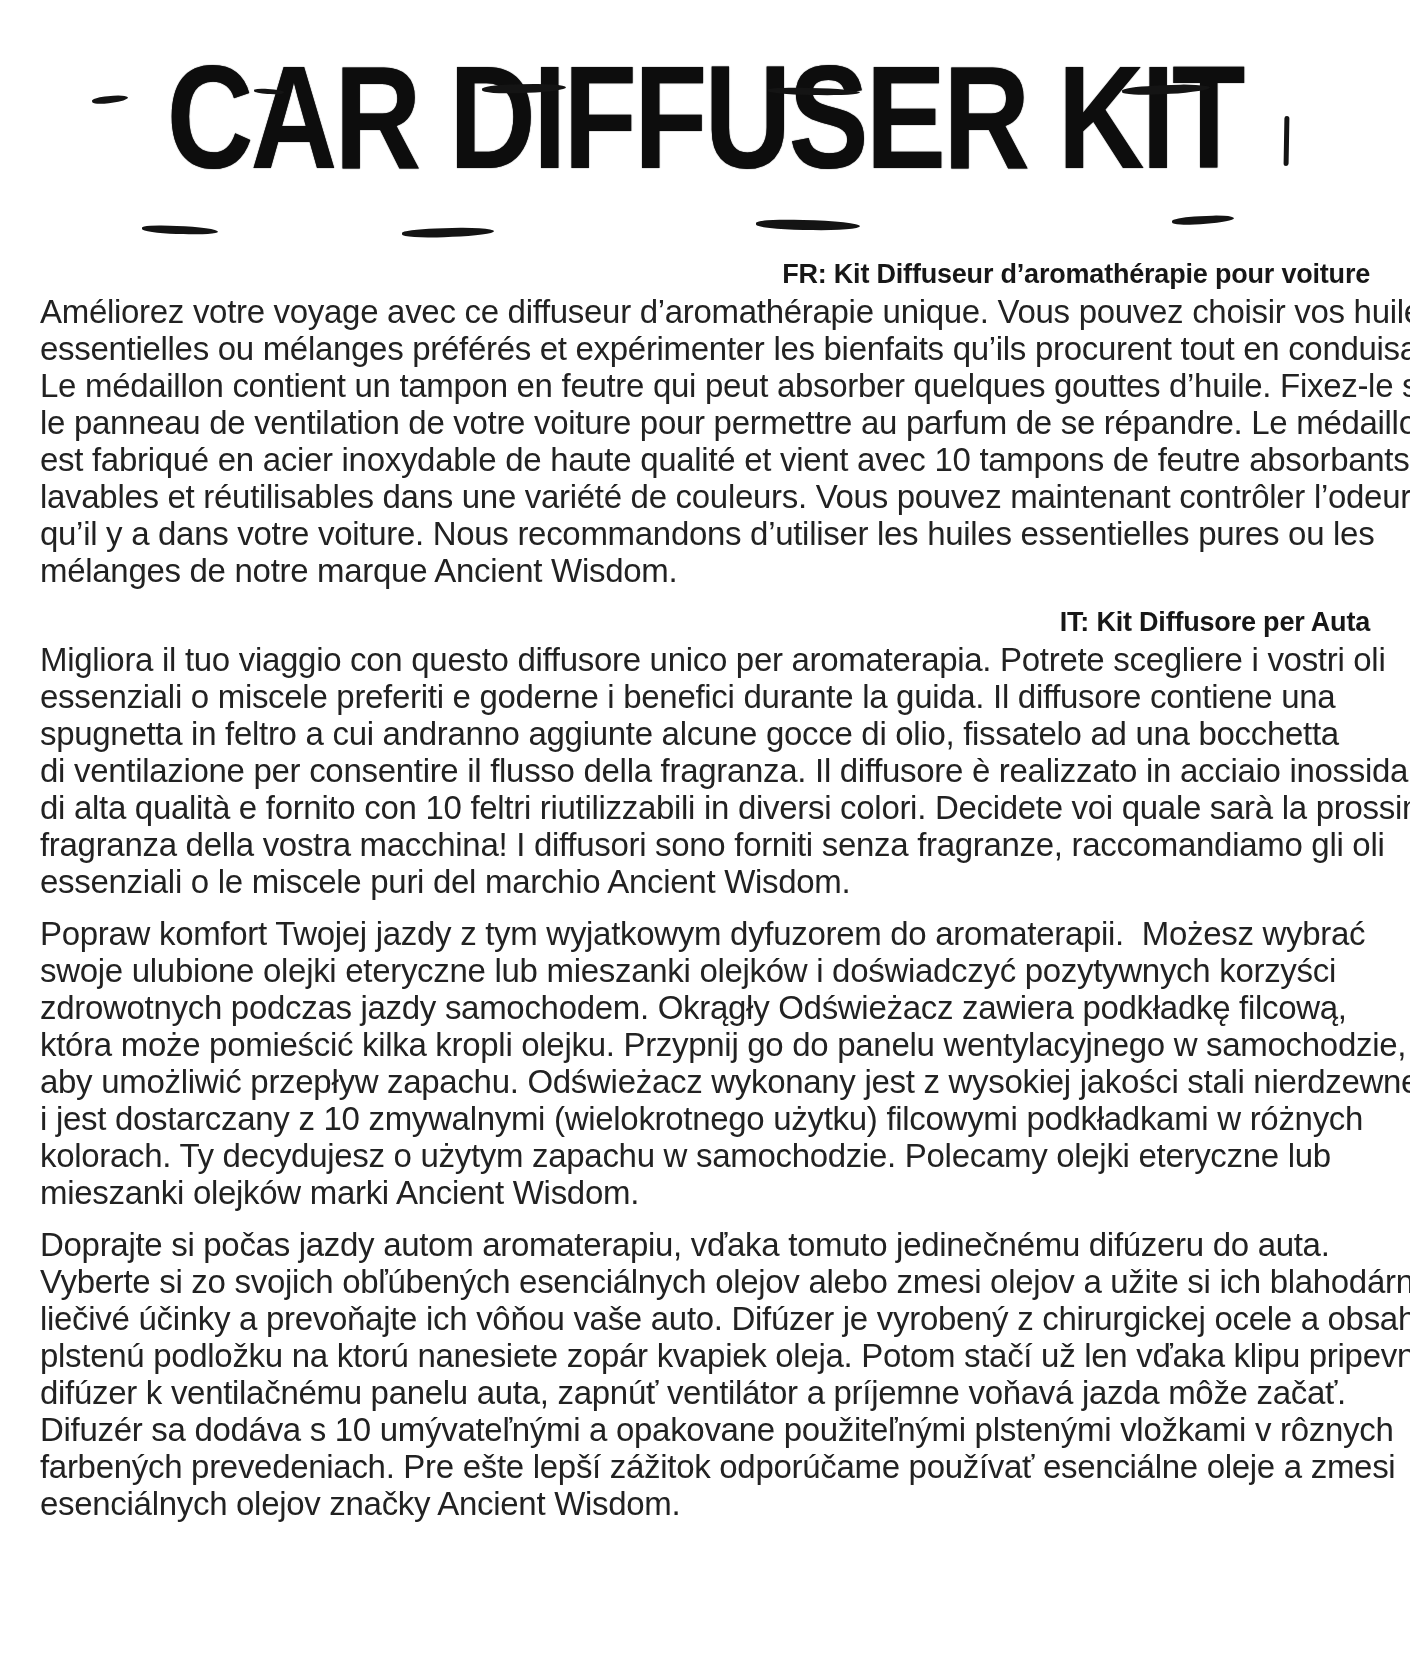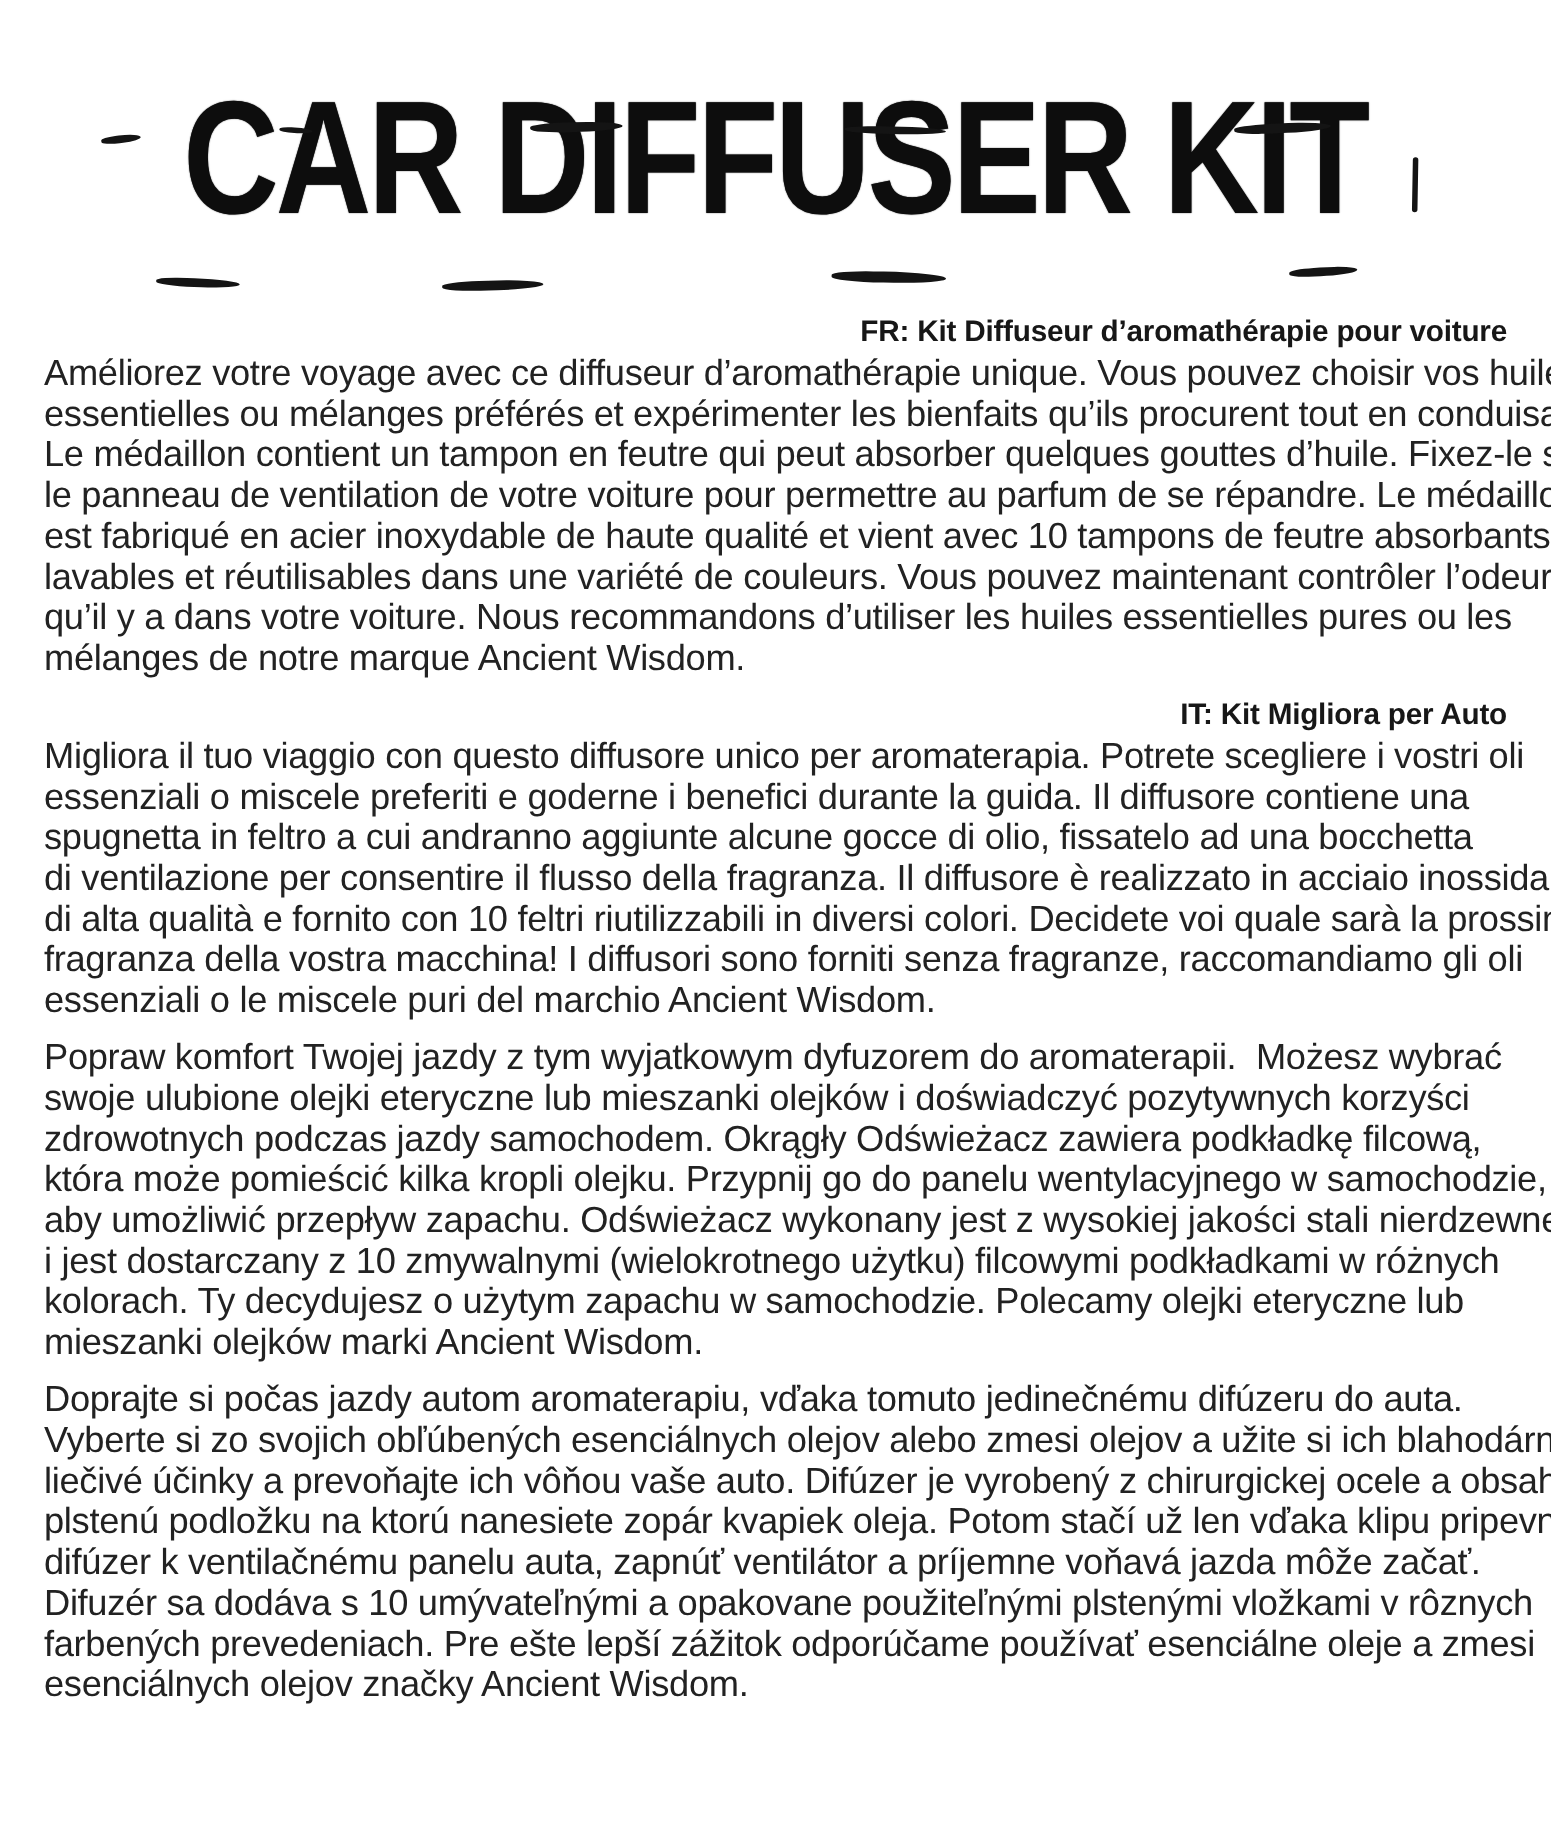--- a/index.html
+++ b/index.html
@@ -11,21 +11,21 @@
     width: 1410px;
     height: 1680px;
     position: relative;
     font-family: "Liberation Sans", sans-serif;
     color: #1e1e1e;
     overflow: hidden;
   }
   
   .title-wrap {
     position: relative;
-    margin-top: 57px;
+    margin-top: 30px;
     height: 180px;
     text-align: center;
   }
   .title-text {
     display: inline-block;
     font-size: 124px;
     font-weight: bold;
     letter-spacing: -3px;
     color: #0d0d0d;
     transform: scale(0.97, 1.18);
@@ -112,21 +112,21 @@
 essentielles ou mélanges préférés et expérimenter les bienfaits qu’ils procurent tout en conduisant.
 Le médaillon contient un tampon en feutre qui peut absorber quelques gouttes d’huile. Fixez-le sur
 le panneau de ventilation de votre voiture pour permettre au parfum de se répandre. Le médaillon
 est fabriqué en acier inoxydable de haute qualité et vient avec 10 tampons de feutre absorbants
 lavables et réutilisables dans une variété de couleurs. Vous pouvez maintenant contrôler l’odeur
 qu’il y a dans votre voiture. Nous recommandons d’utiliser les huiles essentielles pures ou les
 mélanges de notre marque Ancient Wisdom.</p>
   </section>
 
   <section class="lang-section">
-    <h2>IT: Kit Migliora per Auto</h2>
+    <h2>IT: Kit Diffusore per Auta</h2>
     <p>Migliora il tuo viaggio con questo diffusore unico per aromaterapia. Potrete scegliere i vostri oli
 essenziali o miscele preferiti e goderne i benefici durante la guida. Il diffusore contiene una
 spugnetta in feltro a cui andranno aggiunte alcune gocce di olio, fissatelo ad una bocchetta
 di ventilazione per consentire il flusso della fragranza. Il diffusore è realizzato in acciaio inossidabile
 di alta qualità e fornito con 10 feltri riutilizzabili in diversi colori. Decidete voi quale sarà la prossima
 fragranza della vostra macchina! I diffusori sono forniti senza fragranze, raccomandiamo gli oli
 essenziali o le miscele puri del marchio Ancient Wisdom.</p>
   </section>
 
   <section class="lang-section">

